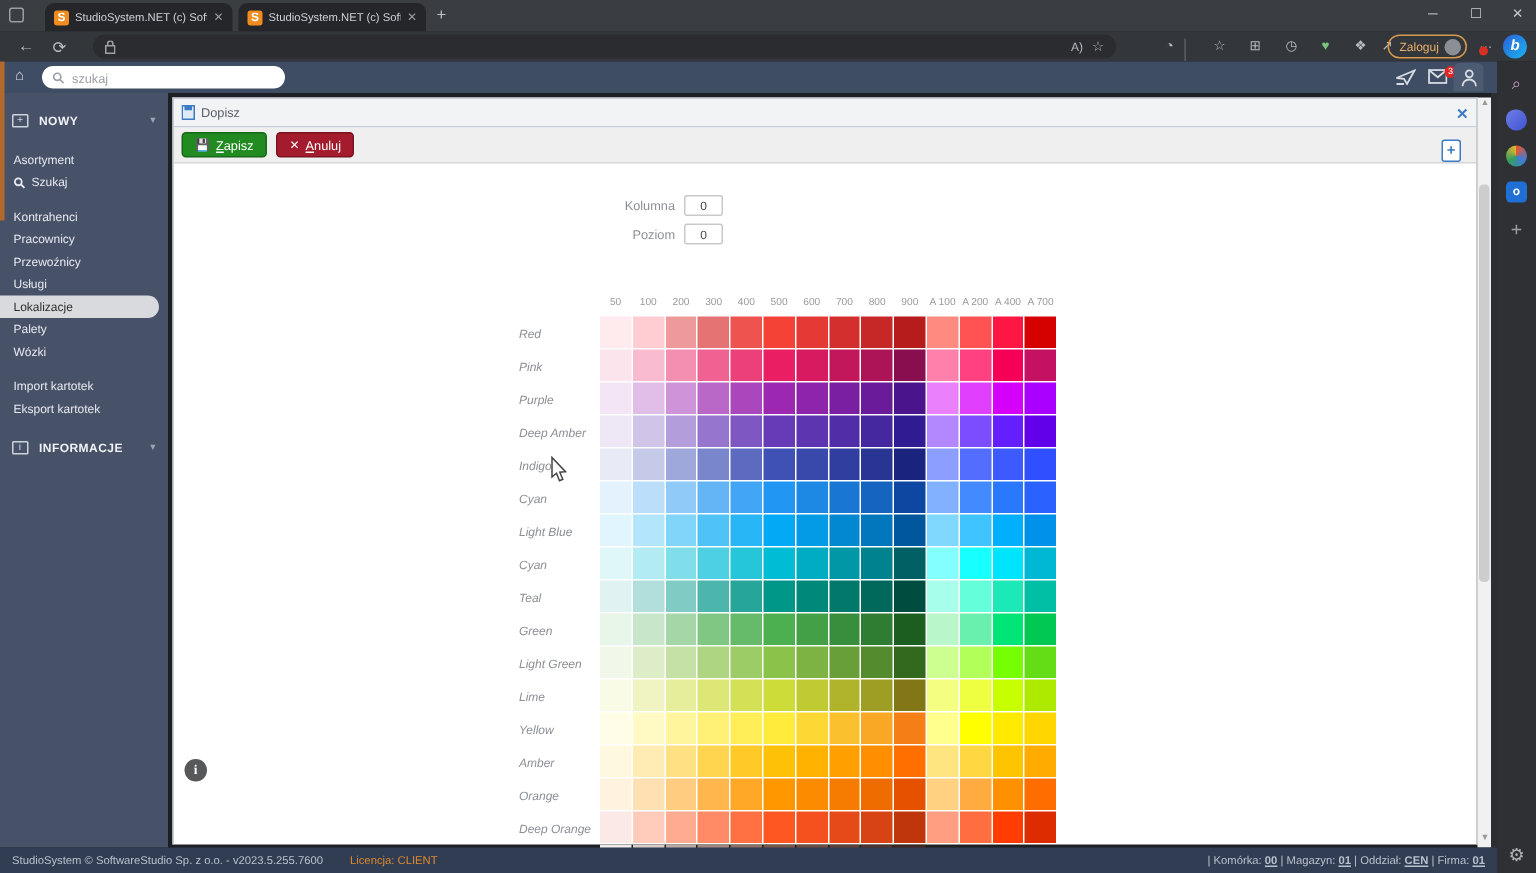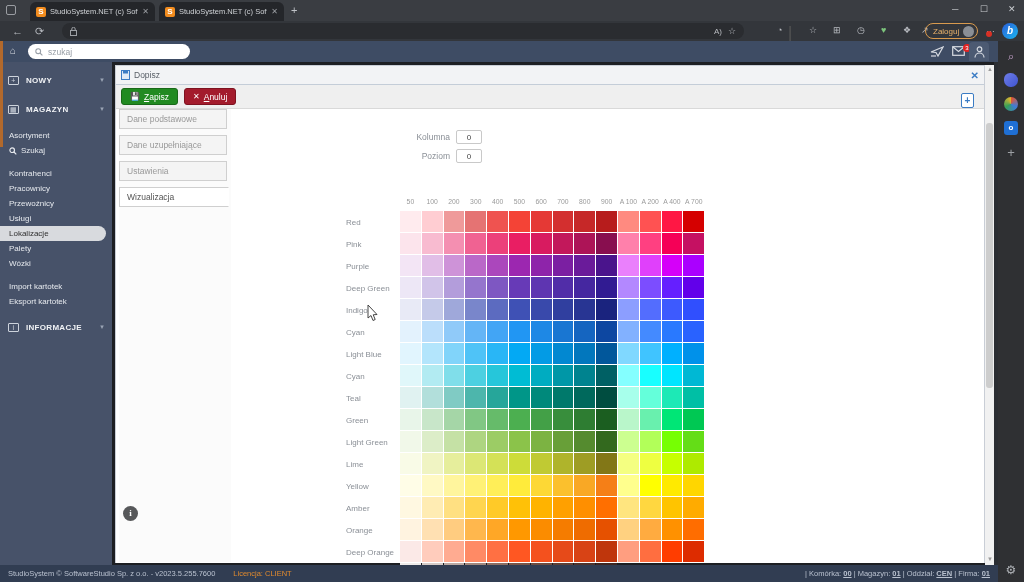--- a/index.html
+++ b/index.html
@@ -119,21 +119,21 @@
   .finput { height:14px; border:1px solid #c9c9c9; border-radius:2px; background:#fff;
             font-size:8px; color:#444; text-align:center; line-height:13px; }
   #regal-dd { display:flex; }
   #regal-input { width:100px; }
   #regal-btn { width:14px; height:14px; border:1px solid #c9c9c9; border-left:none; background:#ededed;
                font-size:5px; color:#666; text-align:center; line-height:13px; border-radius:0 2px 2px 0;}
 
   
   #pal-headers { position:absolute; display:grid; grid-template-columns:repeat(14,20.8px); gap:1px; }
   #pal-headers div { font-size:6.8px; color:#9a9a9a; text-align:center; white-space:nowrap; }
-  #pal-rowlabels { position:absolute; }
+  #pal-rowlabels { position:absolute;font-style:italic; }
   #pal-rowlabels div { height:22px; display:flex; align-items:center; font-size:8px; color:#8a8f96;
                        white-space:nowrap; }
   #pal-grid { position:absolute; display:grid; grid-template-columns:repeat(14,20.8px);
               grid-auto-rows:21px; gap:1px; }
   #pal-partial { position:absolute; display:grid; grid-template-columns:repeat(14,20.8px); gap:1px;
                  height:3px; overflow:hidden; }
   .cell { width:20.8px; }
 
   
   #dscroll { left:985px; top:65px; width:9px; height:500px; background:#f1f1f1; }
@@ -228,25 +228,20 @@
     <circle cx="5.5" cy="3.2" r="2.3" fill="none" stroke="#d7dbe2" stroke-width="1.2"></circle>
     <path d="M1 11.5 A4.5 4.5 0 0 1 10 11.5" fill="none" stroke="#d7dbe2" stroke-width="1.2"></path>
   </svg>
 
   <div class="abs" id="sidebar">
       <div class="sec">
         <span class="sic">+</span>
         <span>NOWY</span>
         <span class="chev">▾</span>
       </div>
-      <div class="sec">
-        <span class="sic">▦</span>
-        <span>MAGAZYN</span>
-        <span class="chev">▾</span>
-      </div>
       <div style="margin-top: 8px;">
         <div class="item">
           <span>Asortyment</span>
         </div>
         <div class="item">
           <svg class="mag" width="8" height="8" viewBox="0 0 8 8">
             <circle cx="3.2" cy="3.2" r="2.3" fill="none" stroke="#e6e9ee" stroke-width="1.2"></circle>
             <line x1="5" y1="5" x2="7.3" y2="7.3" stroke="#e6e9ee" stroke-width="1.2"></line>
           </svg>
           <span>Szukaj</span>
@@ -301,26 +296,20 @@
         <span class="bic">💾</span>
         <span id="save-label"><u>Z</u>apisz</span>
       </div>
       <div class="btn cancel">
         <span class="bic">✕</span>
         <span id="cancel-label"><u>A</u>nuluj</span>
       </div>
     </div>
     <div id="addnote-icon">+</div>
 
-    <div id="tabcol">
-        <div class="dtab">Dane podstawowe</div>
-        <div class="dtab">Dane uzupełniające</div>
-        <div class="dtab">Ustawienia</div>
-        <div class="dtab active">Wizualizacja</div>
-      </div>
     <div id="info-icon">i</div>
 
     <div class="frow" style="left:230px;top:64px;">
       <span class="flabel">Kolumna</span>
       <span class="finput" style="width:26px;">0</span>
     </div>
     <div class="frow" style="left:230px;top:83px;">
       <span class="flabel">Poziom</span>
       <span class="finput" style="width:26px;">0</span>
     </div>
@@ -338,21 +327,21 @@
         <div>900</div>
         <div>A 100</div>
         <div>A 200</div>
         <div>A 400</div>
         <div>A 700</div>
       </div>
     <div id="pal-rowlabels" style="left:230px;top:145px;">
         <div>Red</div>
         <div>Pink</div>
         <div>Purple</div>
-        <div>Deep Green</div>
+        <div>Deep Amber</div>
         <div>Indigo</div>
         <div>Cyan</div>
         <div>Light Blue</div>
         <div>Cyan</div>
         <div>Teal</div>
         <div>Green</div>
         <div>Light Green</div>
         <div>Lime</div>
         <div>Yellow</div>
         <div>Amber</div>

